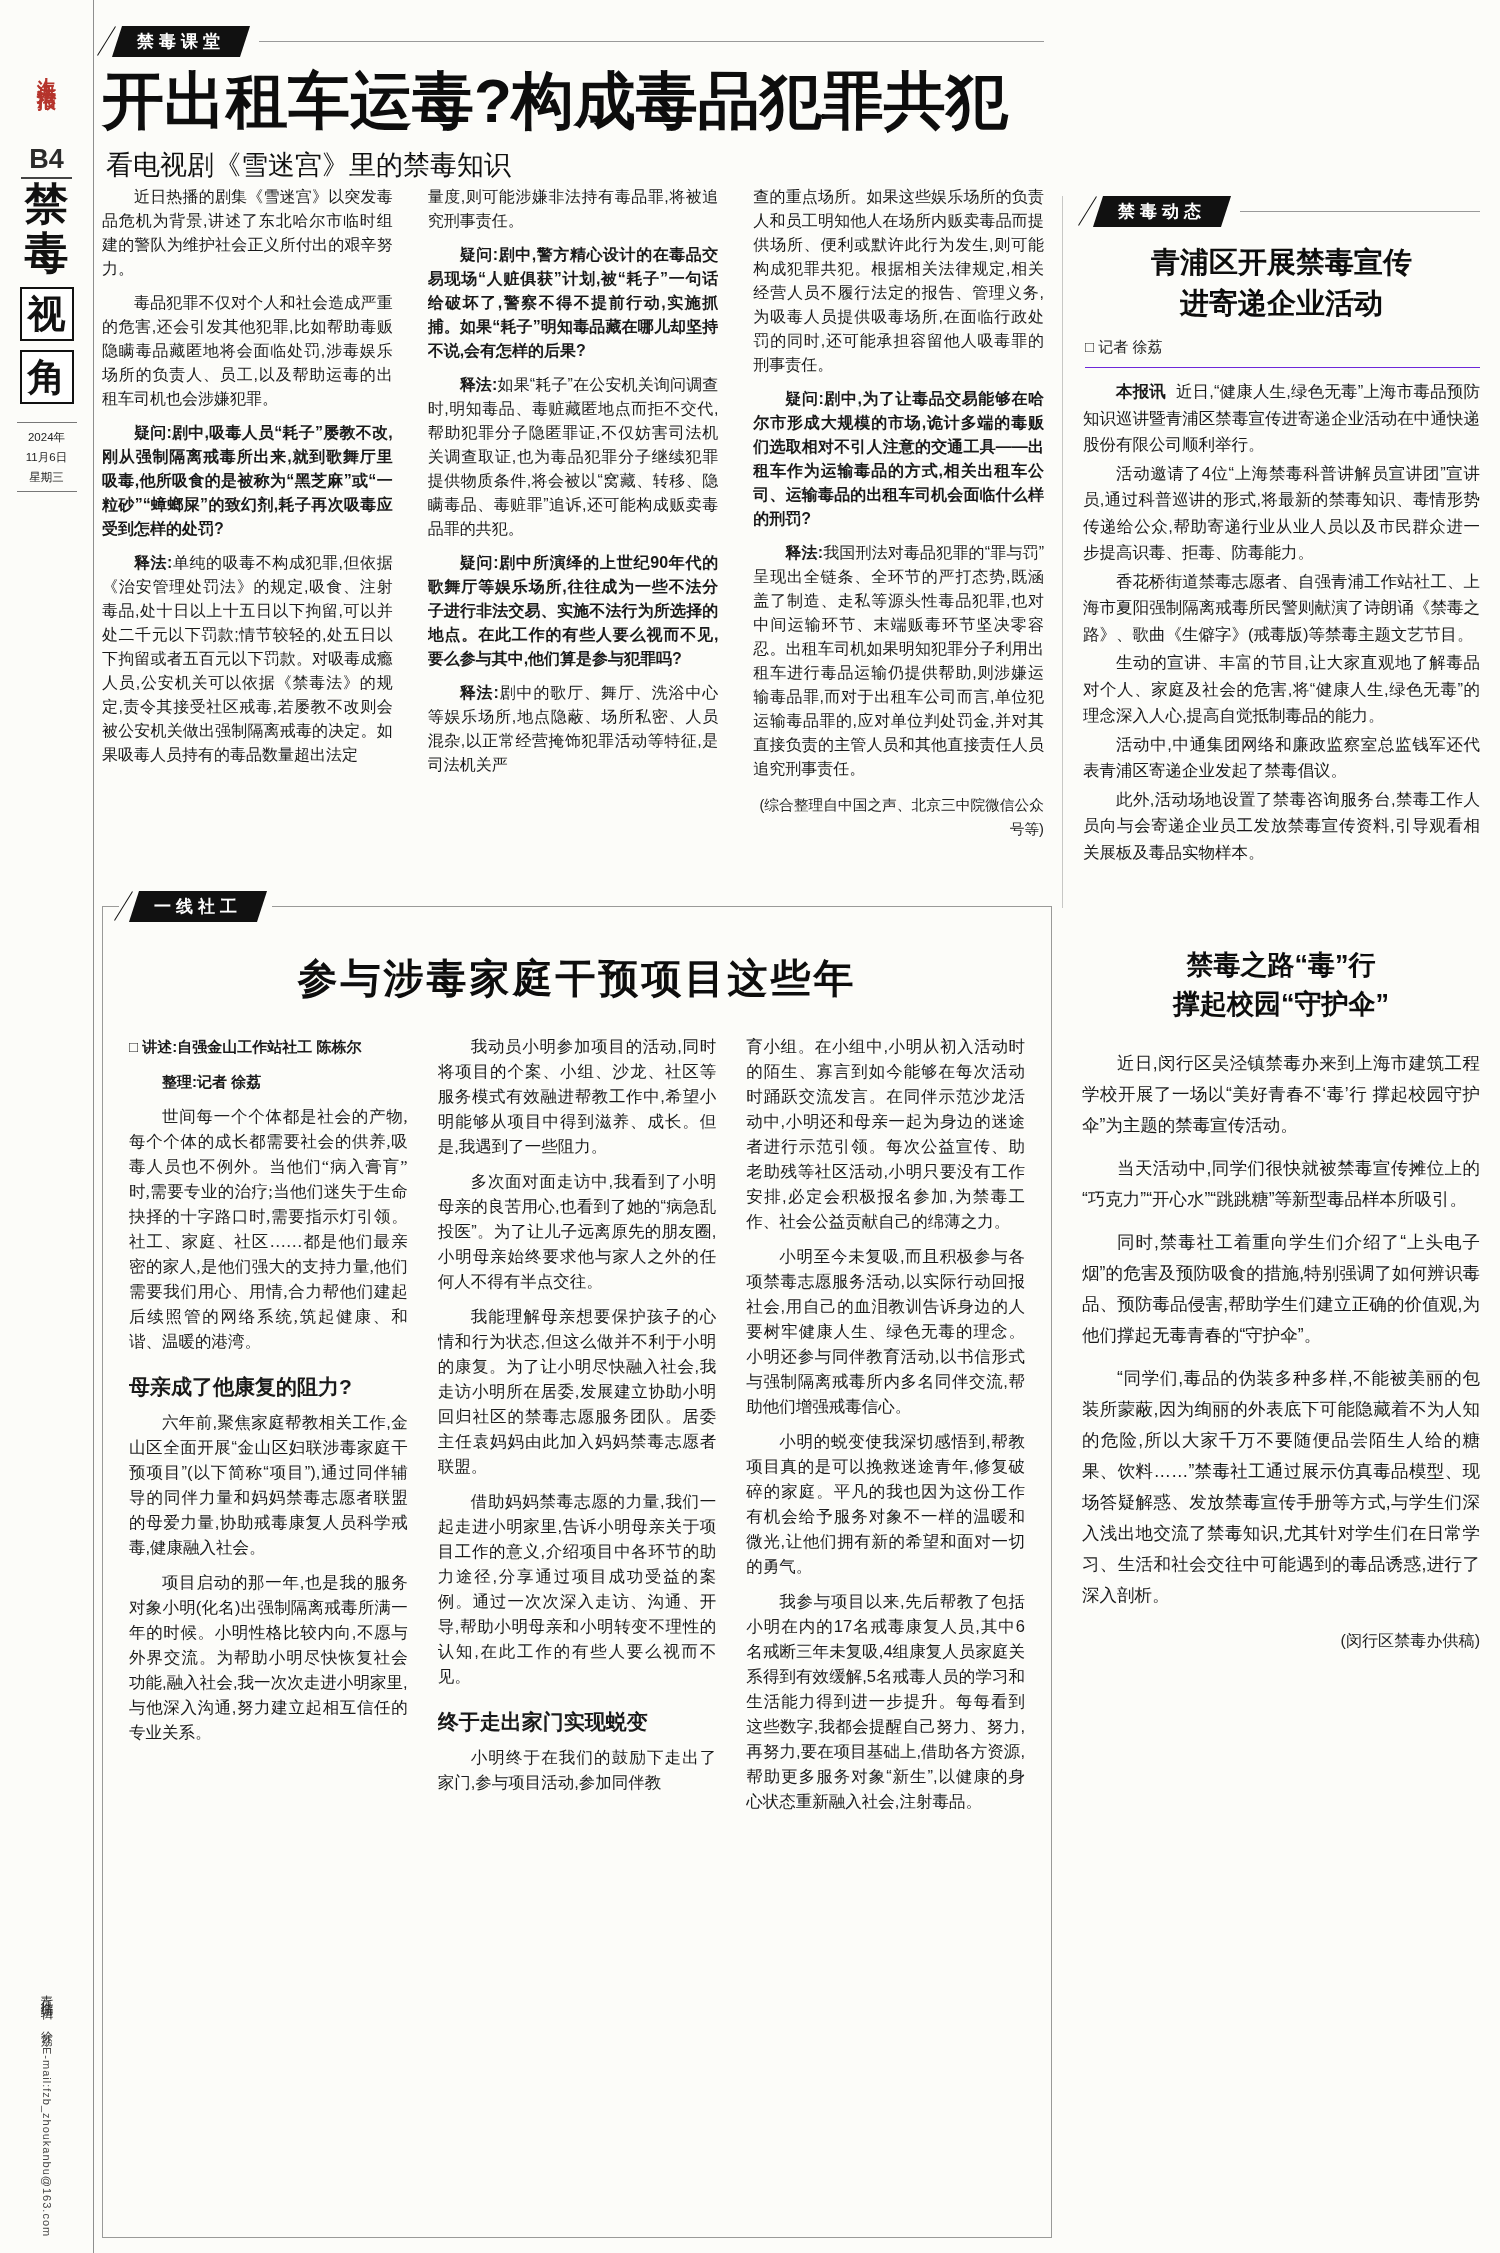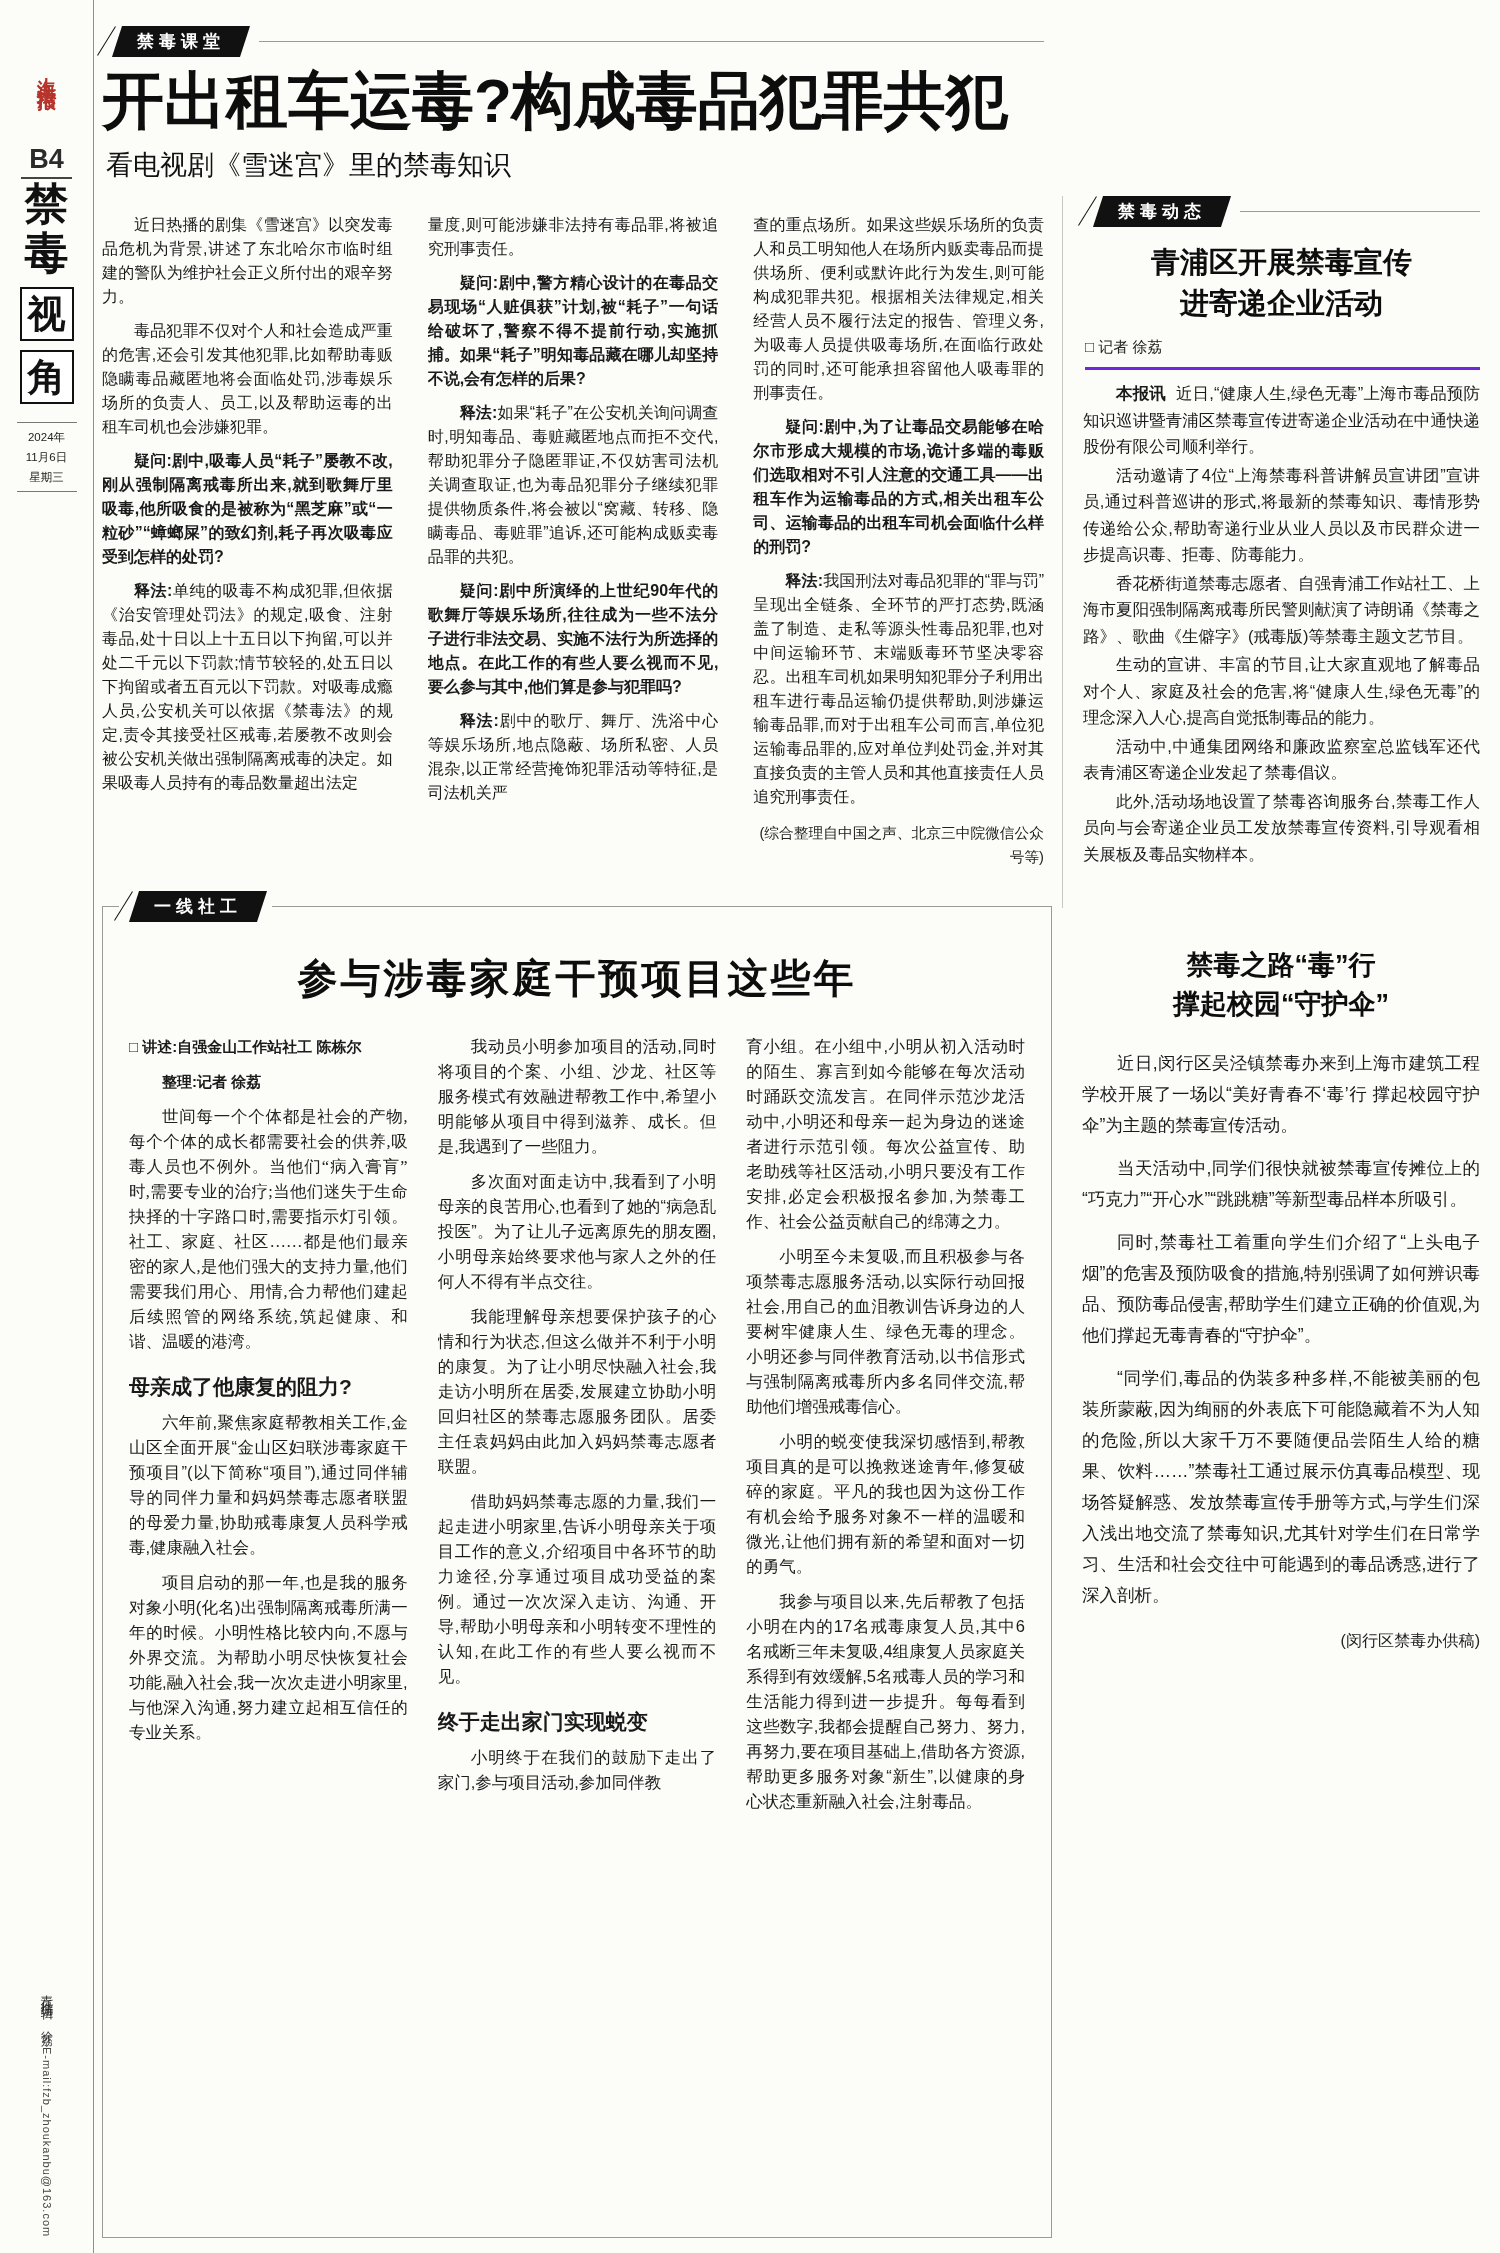--- a/index.html
+++ b/index.html
@@ -37,28 +37,28 @@
   .p-lead .plabel { margin-right:0.6em; }
   .p-intro { font-family:"Liberation Serif", serif; color:#222; }
   .p-subhead { text-indent:0; font-weight:bold; font-size:21px; line-height:1.25; margin:20px 0 14px; }
   .p-byline { text-indent:0; font-weight:bold; font-size:15px; margin-bottom:3px; }
   .p-byline2 { text-indent:2.2em; font-weight:bold; font-size:15px; margin-bottom:16px; }
 
   
   .top-article { position:absolute; left:102px; top:26px; width:942px; }
   .top-article h1 { font-size:62px; font-weight:900; line-height:1.05; margin-top:12px; white-space:nowrap; color:#0d0d0d; }
   .top-article h2 { font-size:27px; font-weight:normal; margin:14px 0 0 4px; color:#111; }
-  .ta-cols { display:flex; gap:35px; margin-top:30px; height:668px; overflow:hidden; }
+  .ta-cols { display:flex; gap:35px; margin-top:2px; height:668px; overflow:hidden; }
   .ta-cols .col { flex:1; font-size:16px; line-height:24px; overflow:hidden; }
   .ta-cols .para { margin-bottom:10px; }
 
   
   .news-brief { position:absolute; left:1062px; top:196px; width:418px; height:712px; border-left:1px solid #c7c7c5; padding-left:20px; overflow:hidden; }
   .news-brief h3 { text-align:center; font-size:29px; font-weight:bold; line-height:41px; margin-top:16px; color:#0d0d0d; }
-  .nb-byline { font-size:15px; color:#222; margin:14px 0 10px 2px; border-bottom:3px solid #6d28d9; padding-bottom:10px; }
+  .nb-byline { font-size:15px; color:#222; margin:14px 0 10px 2px; border-bottom:1px solid #6d28d9; padding-bottom:10px; }
   .nb-body { font-size:16.5px; line-height:26.5px; }
   .nb-body .para { margin-bottom:2px; }
 
   
   .social-worker { position:absolute; left:102px; top:906px; width:950px; height:1332px; border:1px solid #9a9a98; padding:0 26px; }
   .sw-tag { position:absolute; top:-16px; left:16px; background:#fcfcf9; padding-right:10px; }
   .social-worker h3 { text-align:center; font-size:40px; font-weight:900; letter-spacing:3px; margin-top:44px; color:#0d0d0d; }
   .sw-cols { display:flex; gap:30px; margin-top:28px; height:1198px; overflow:hidden; }
   .sw-cols .col { flex:1; font-size:16.5px; line-height:25px; overflow:hidden; }
   .sw-cols .para { margin-bottom:10px; }

